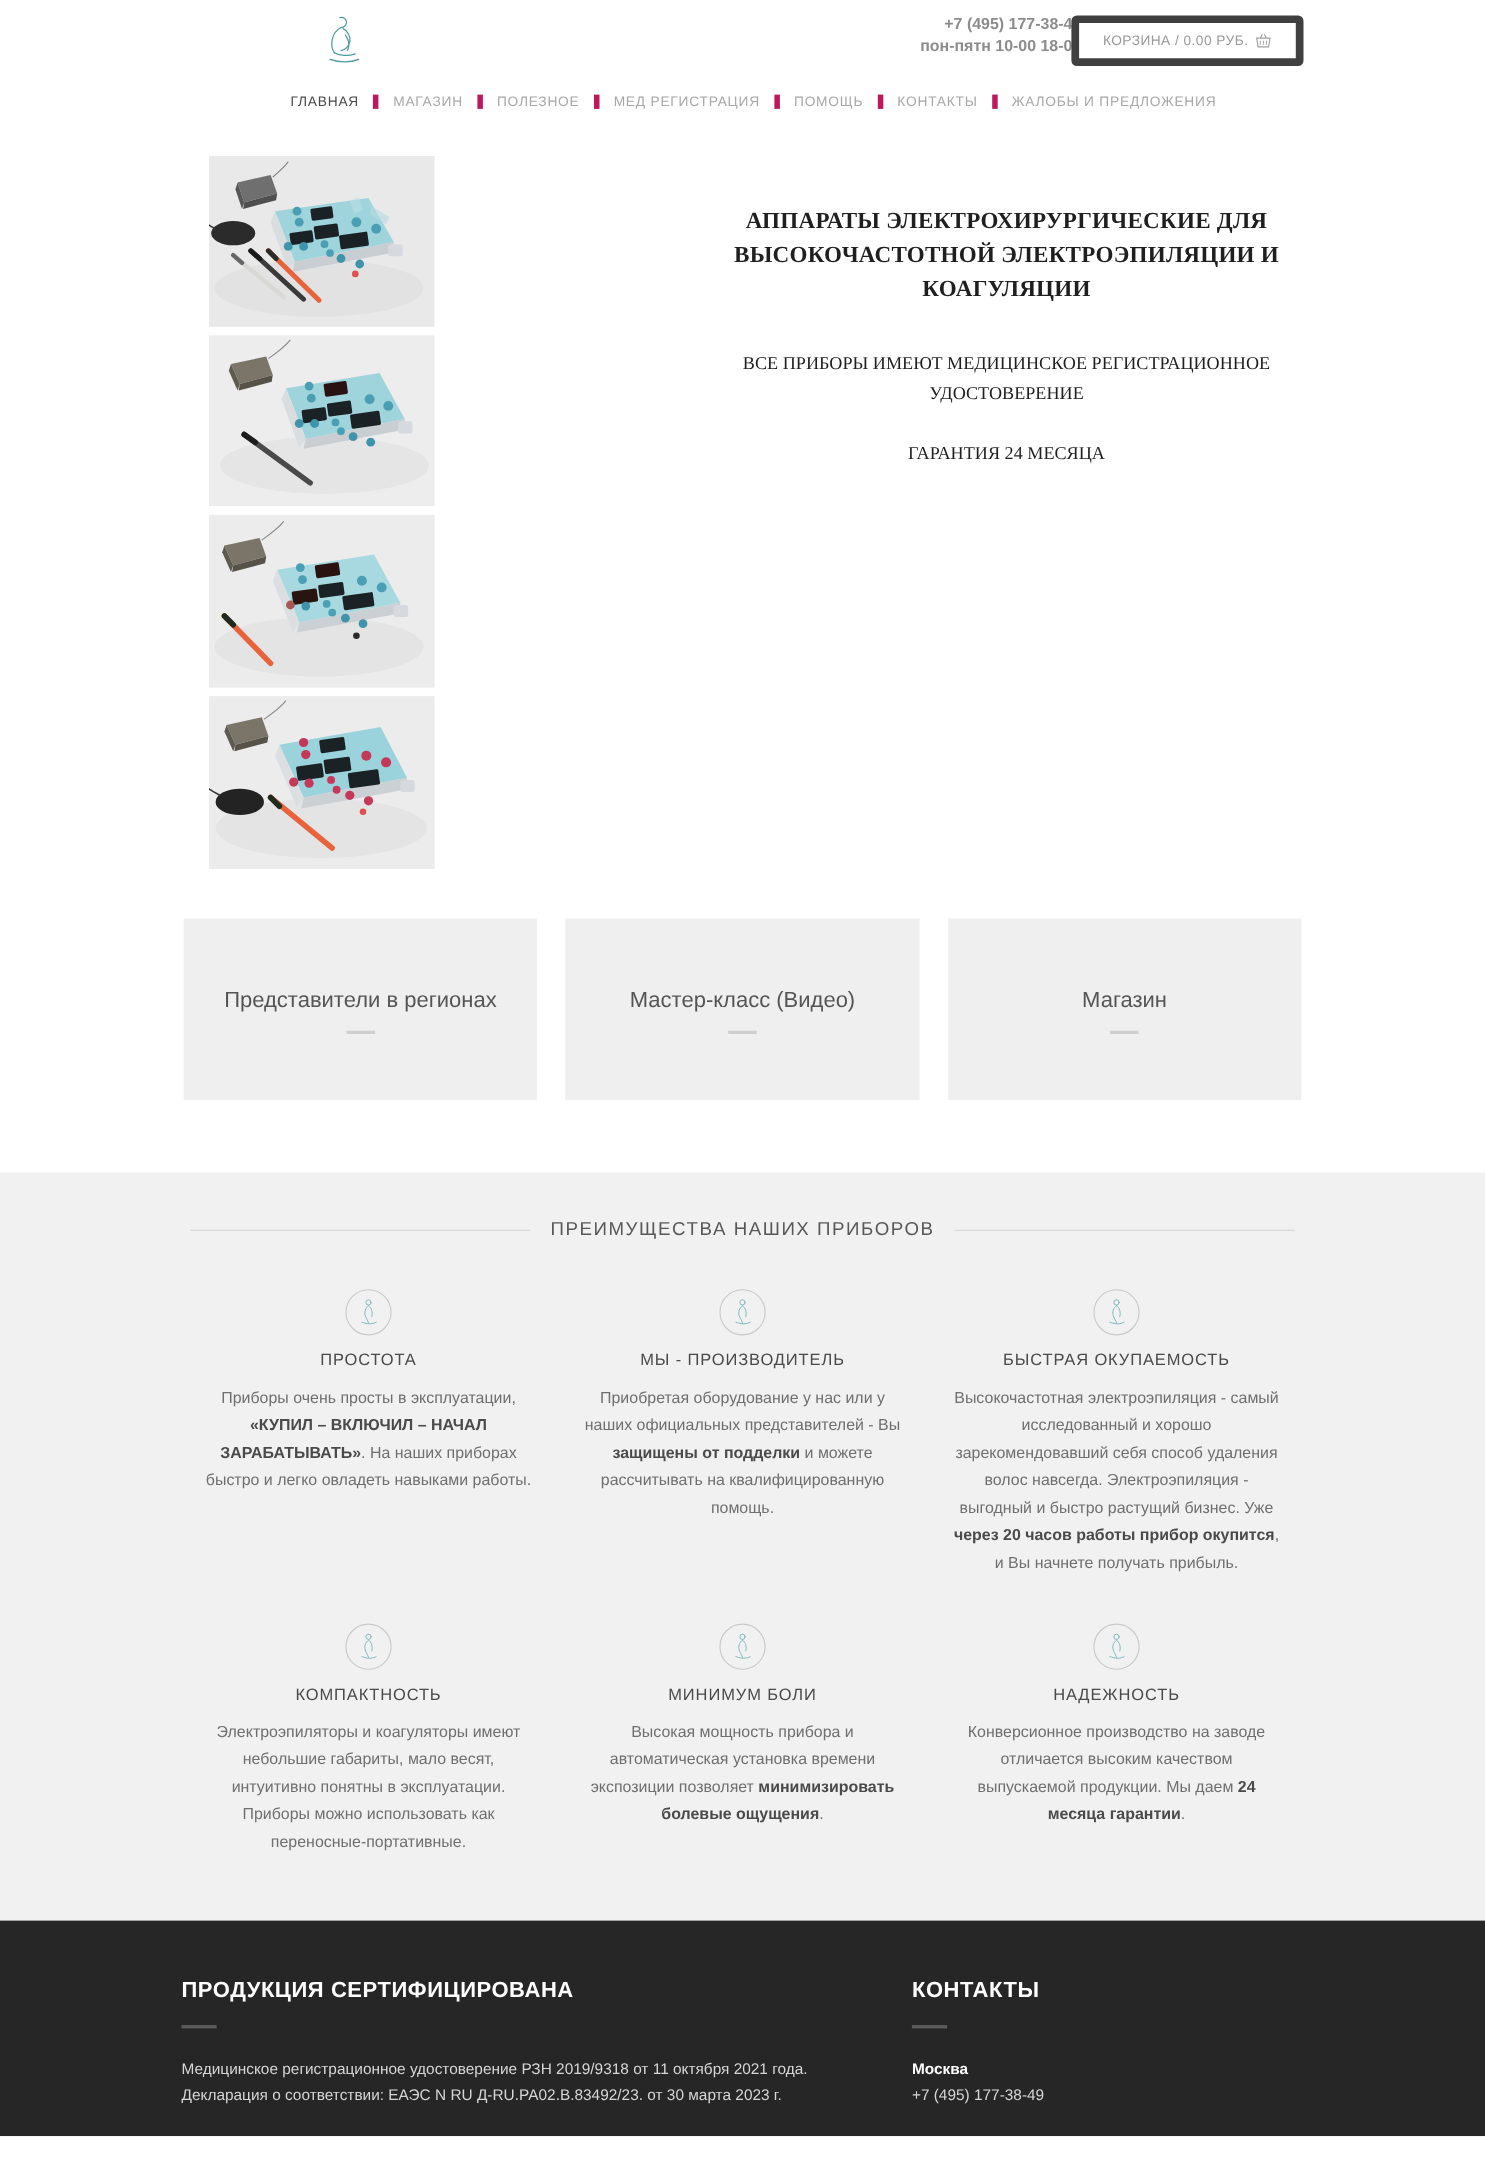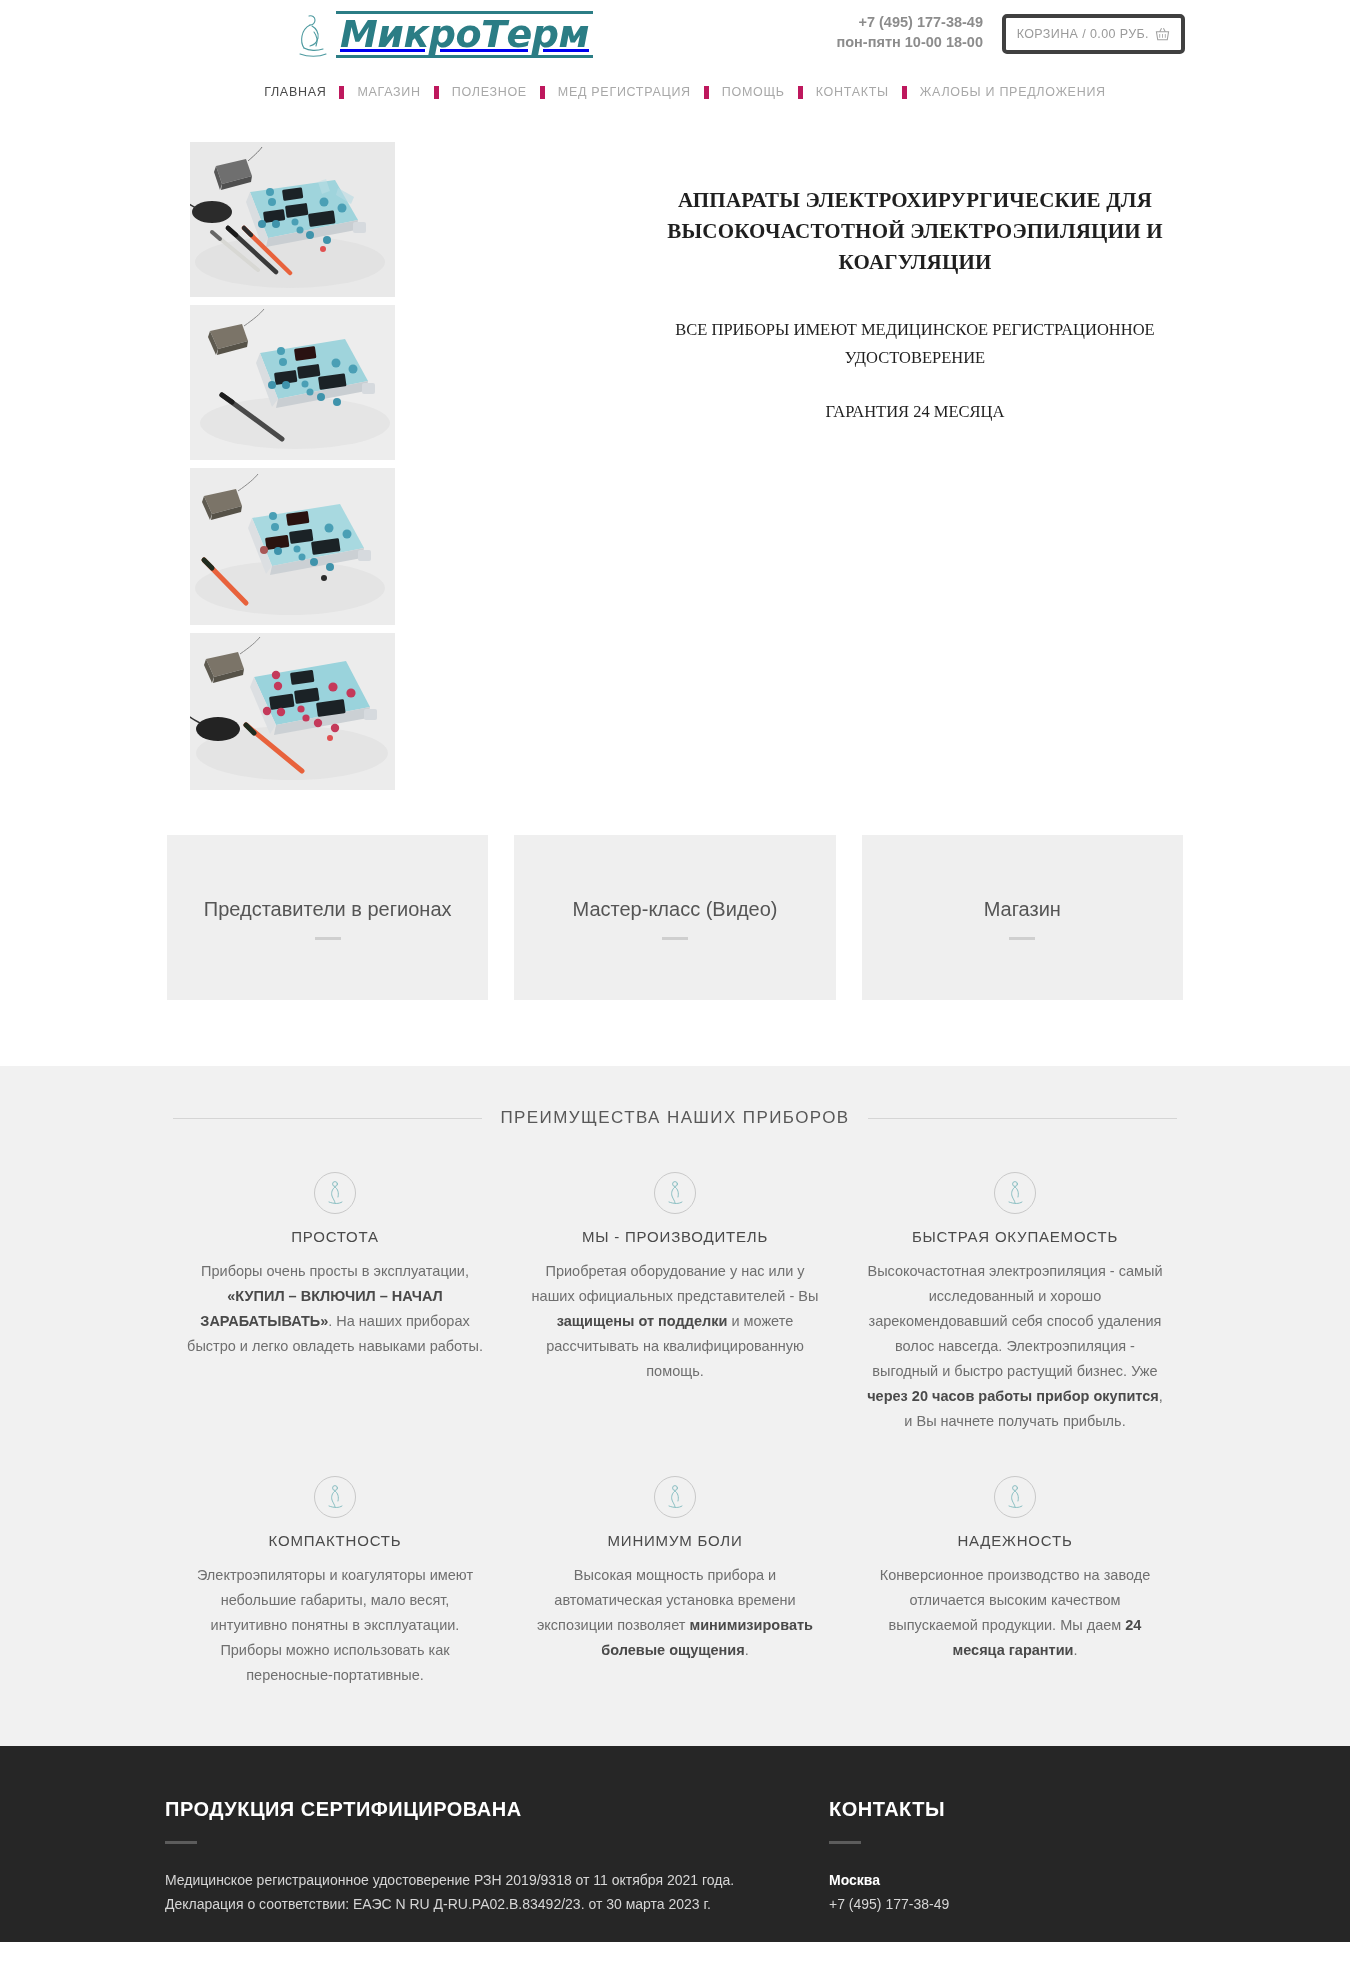--- a/index.html
+++ b/index.html
@@ -52,23 +52,23 @@
     text-align: right;
     font-size: 14.5px;
     color: #8c8c8c;
     line-height: 20px;
     font-weight: 600;
   }
   .cart-btn {
     position: absolute;
     right: 20px;
     top: 14px;
-    border: 4px solid #404040;
+    border: 7px solid #404040;
     border-radius: 5px;
-    padding: 9px 11px;
+    padding: 9px 22px;
     font-size: 12.5px;
     letter-spacing: 0.4px;
     color: #9a9a9a;
     background: #fff;
     display: flex;
     align-items: center;
     gap: 6px;
     cursor: pointer;
     white-space: nowrap;
   }
@@ -284,21 +284,20 @@
             <g fill="none" stroke="#4d9aa0" stroke-width="1.1" stroke-linecap="round">
               <path d="M19 6 c3 -1 6 1 6 4 c0 3 -2 5 -5 5"></path>
               <path d="M20 15 c-4 2 -7 6 -8 11 c-1 5 0 9 2 12"></path>
               <path d="M22 16 c4 2 7 7 6 12 c-1 4 -4 7 -8 8"></path>
               <path d="M14 38 c5 3 13 3 19 1"></path>
               <path d="M10 44 c8 3 19 3 26 0"></path>
               <path d="M24 22 c3 4 4 9 2 14"></path>
             </g>
           </svg>
         </span>
-        <span class="logo-text">МикроТерм</span>
       </a>
 
       <div class="header-phone">
         <div>+7 (495) 177-38-49</div>
         <div>пон-пятн 10-00 18-00</div>
       </div>
 
       <div class="cart-btn">
         <span>КОРЗИНА / 0.00 РУБ.</span>
         <span class="cart-icon">

